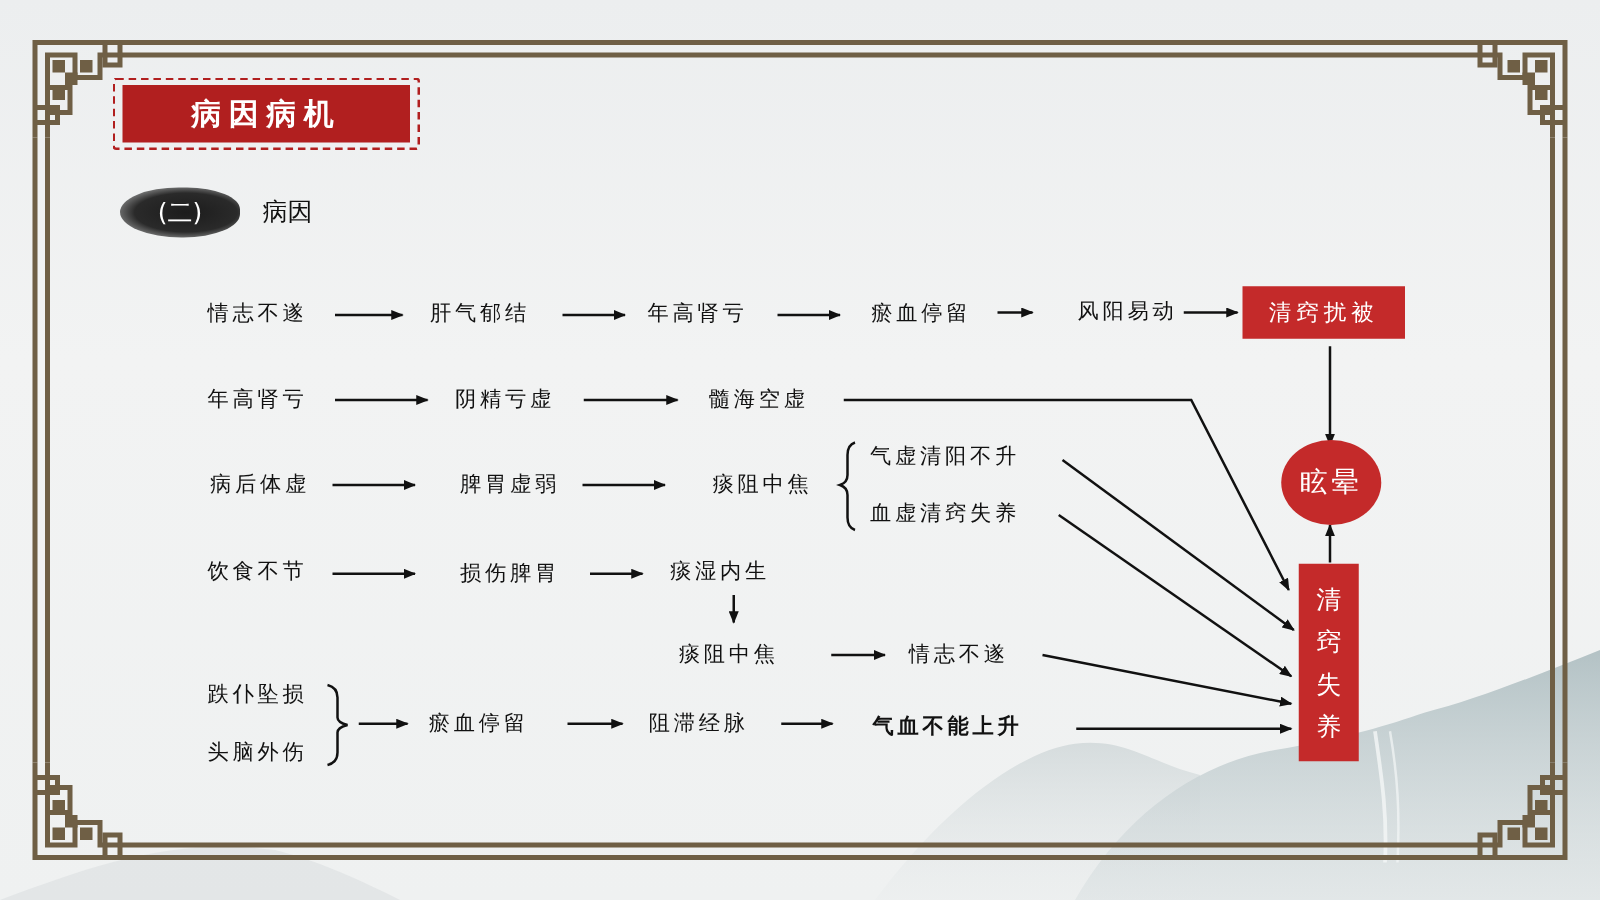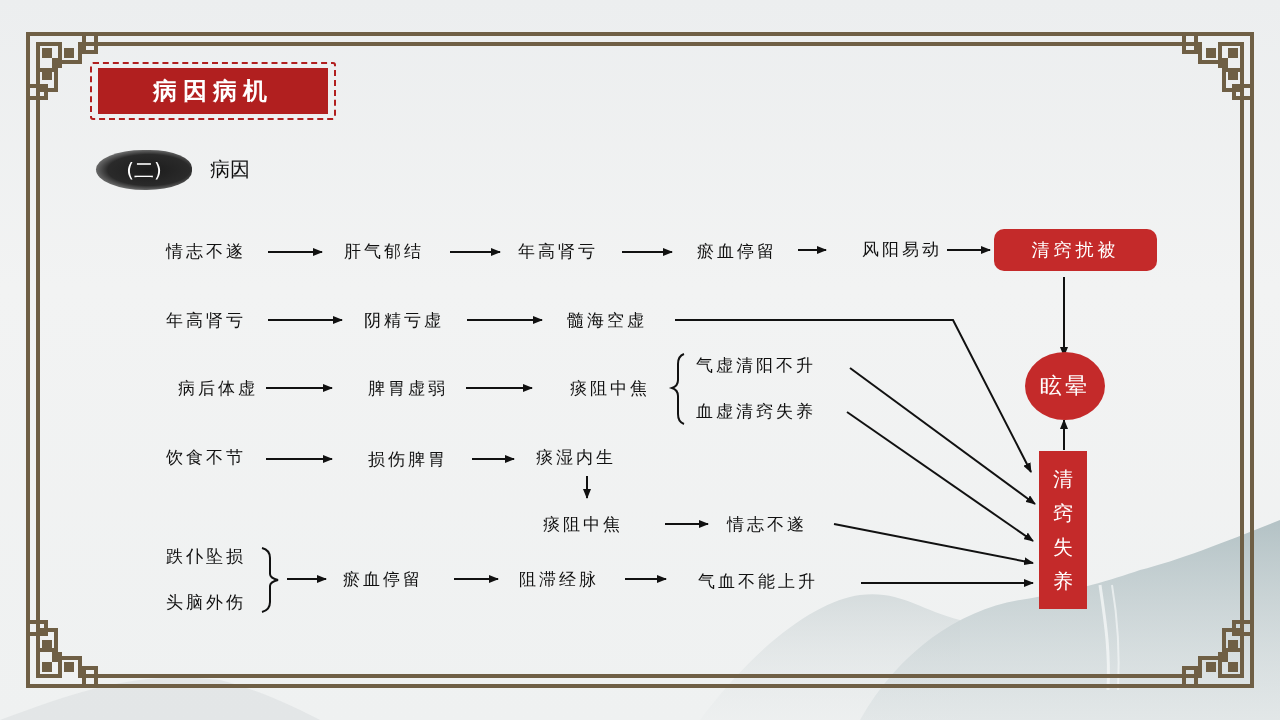--- a/index.html
+++ b/index.html
@@ -156,43 +156,43 @@
 
   <path d="M684,354 Q678,356 678,364 L678,380 Q678,386 672,388 Q678,390 678,396 L678,414 Q678,422 684,424" stroke="#111" stroke-width="2" fill="none"></path>
   <path d="M262,548 Q270,550 270,558 L270,574 Q270,578 278,580 Q270,582 270,586 L270,602 Q270,610 262,612" stroke="#111" stroke-width="2" fill="none"></path>
 </svg>
 
 <div class="node" style="left:166px;top:241px;">情志不遂</div>
 <div class="node" style="left:344px;top:241px;">肝气郁结</div>
 <div class="node" style="left:518px;top:241px;">年高肾亏</div>
 <div class="node" style="left:697px;top:241px;">瘀血停留</div>
 <div class="node" style="left:862px;top:239px;">风阳易动</div>
-<div class="red-box" style="left:994px;top:229px;width:163px;height:42px;border-radius:10px;">清窍扰被</div>
+<div class="red-box" style="left:994px;top:229px;width:130px;height:42px;">清窍扰被</div>
 
 <div class="node" style="left:166px;top:310px;">年高肾亏</div>
 <div class="node" style="left:364px;top:310px;">阴精亏虚</div>
 <div class="node" style="left:567px;top:310px;">髓海空虚</div>
 
-<div class="node" style="left:178px;top:378px;text-align:center;">病后体虚</div>
+<div class="node" style="left:168px;top:378px;text-align:center;">病后体虚</div>
 <div class="node" style="left:368px;top:378px;">脾胃虚弱</div>
 <div class="node" style="left:570px;top:378px;">痰阻中焦</div>
 <div class="node" style="left:696px;top:355px;">气虚清阳不升</div>
 <div class="node" style="left:696px;top:401px;">血虚清窍失养</div>
 
 <div class="node" style="left:166px;top:447px;">饮食不节</div>
 <div class="node" style="left:368px;top:449px;">损伤脾胃</div>
 <div class="node" style="left:536px;top:447px;">痰湿内生</div>
 <div class="node" style="left:543px;top:514px;">痰阻中焦</div>
 <div class="node" style="left:727px;top:514px;">情志不遂</div>
 
 <div class="node" style="left:166px;top:548px;font-family:Liberation Mono, monospace;">跌仆坠损</div>
 <div class="node" style="left:166px;top:592px;">头脑外伤</div>
 <div class="node" style="left:343px;top:569px;">瘀血停留</div>
 <div class="node" style="left:519px;top:569px;">阻滞经脉</div>
-<div class="node" style="left:698px;top:571px;">气血不能上升</div>
+<div class="node" style="left:698px;top:571px;font-weight:bold;">气血不能上升</div>
 
 <div class="red-ellipse" style="left:1025px;top:352px;width:80px;height:68px;">眩晕</div>
 
 <div class="red-vert" style="left:1039px;top:451px;width:48px;height:158px;">
   <span>清</span>
   <span>窍</span>
   <span>失</span>
   <span>养</span>
 </div>
 

